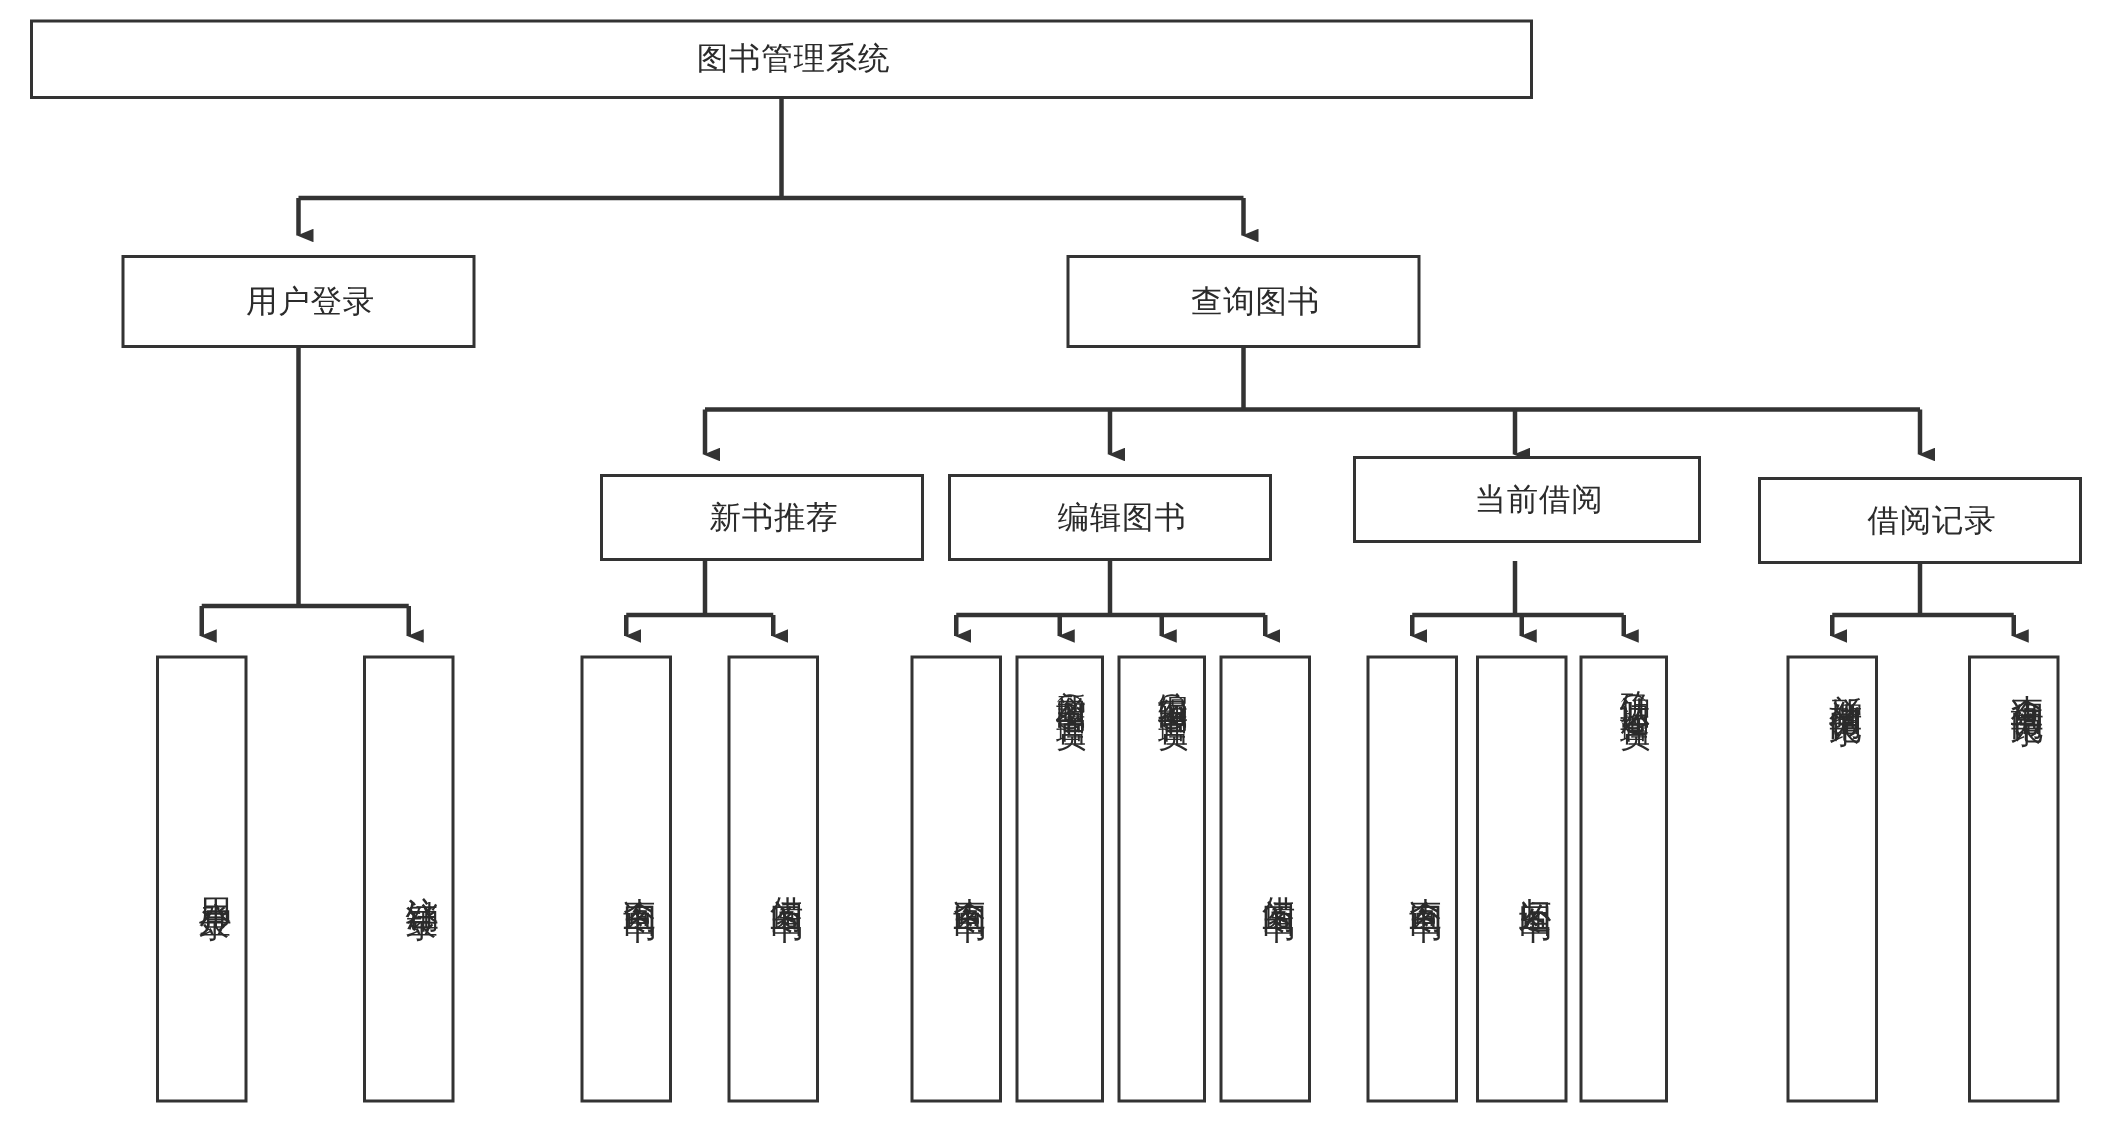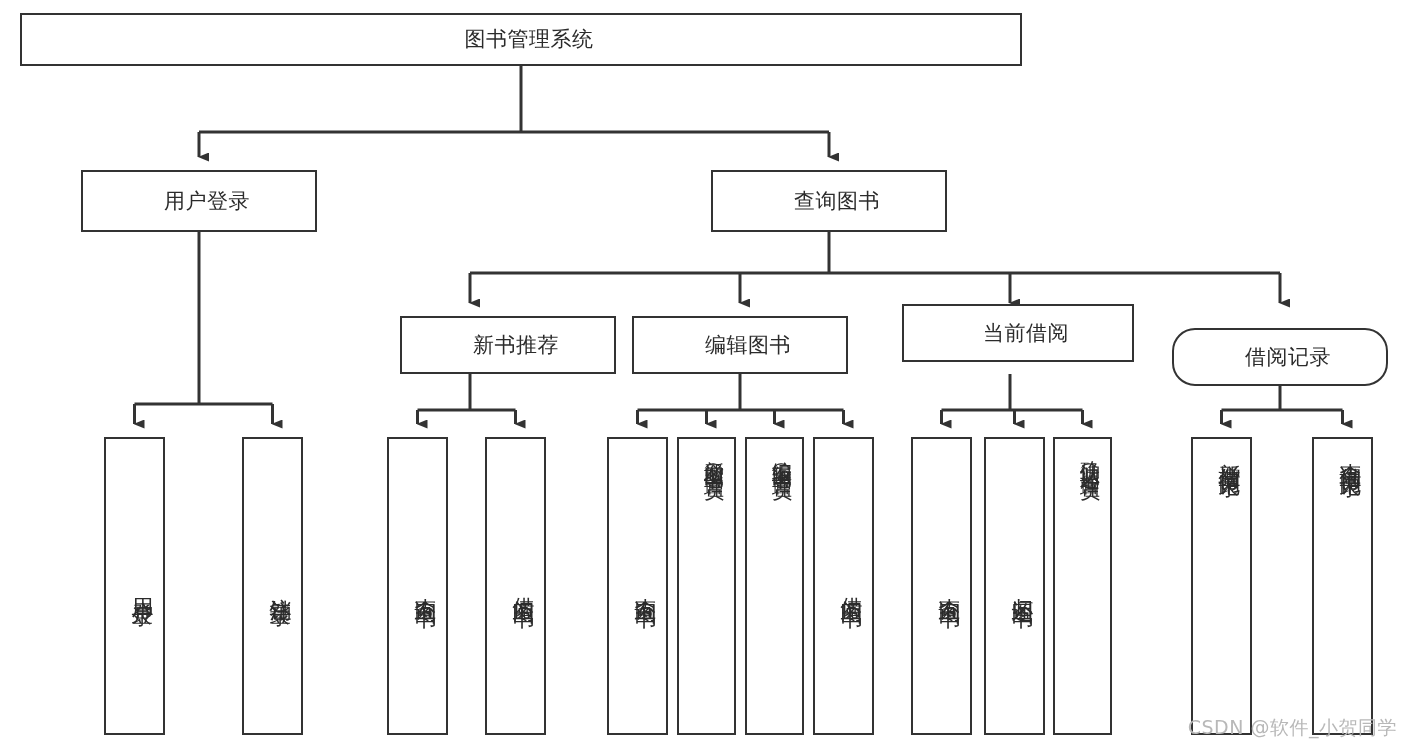--- a/index.html
+++ b/index.html
@@ -128,21 +128,21 @@
       </div>
       <div class="node-box" style="left: 362px; top: 316px; width: 216px; height: 58px; margin-left: 38px;">
         <span class="node-label">新书推荐</span>
       </div>
       <div class="node-box" style="left: 632px; top: 316px; width: 216px; height: 58px;">
         <span class="node-label">编辑图书</span>
       </div>
       <div class="node-box" style="left: 902px; top: 304px; width: 232px; height: 58px;">
         <span class="node-label">当前借阅</span>
       </div>
-      <div class="node-box" style="left: 1172px; top: 328px; width: 216px; height: 58px; border-radius: 23px;">
+      <div class="node-box" style="left: 1172px; top: 318px; width: 216px; height: 58px;">
         <span class="node-label">借阅记录</span>
       </div>
       <div class="node-box vertical short" style="left: 104px; top: 437px; width: 61px; height: 298px;">
         <span class="node-label" style="font-size: 22px;">用户登录</span>
       </div>
       <div class="node-box vertical short" style="left: 242px; top: 437px; width: 61px; height: 298px;">
         <span class="node-label" style="font-size: 22px;">注销登录</span>
       </div>
       <div class="node-box vertical short" style="left: 387px; top: 437px; width: 61px; height: 298px;">
         <span class="node-label" style="font-size: 22px;">查询图书</span>
@@ -172,14 +172,13 @@
         <span class="node-label" style="font-size: 20px;">确认归还（管理员）</span>
       </div>
       <div class="node-box vertical" style="left: 1191px; top: 437px; width: 61px; height: 298px;">
         <span class="node-label" style="font-size: 22px;">新增借阅记录</span>
       </div>
       <div class="node-box vertical" style="left: 1312px; top: 437px; width: 61px; height: 298px;">
         <span class="node-label" style="font-size: 22px;">查询借阅记录</span>
       </div>
     </div>
 
-  <div id="watermark">CSDN @软件_小贺同学</div>
 </div>
 
 </body></html>

